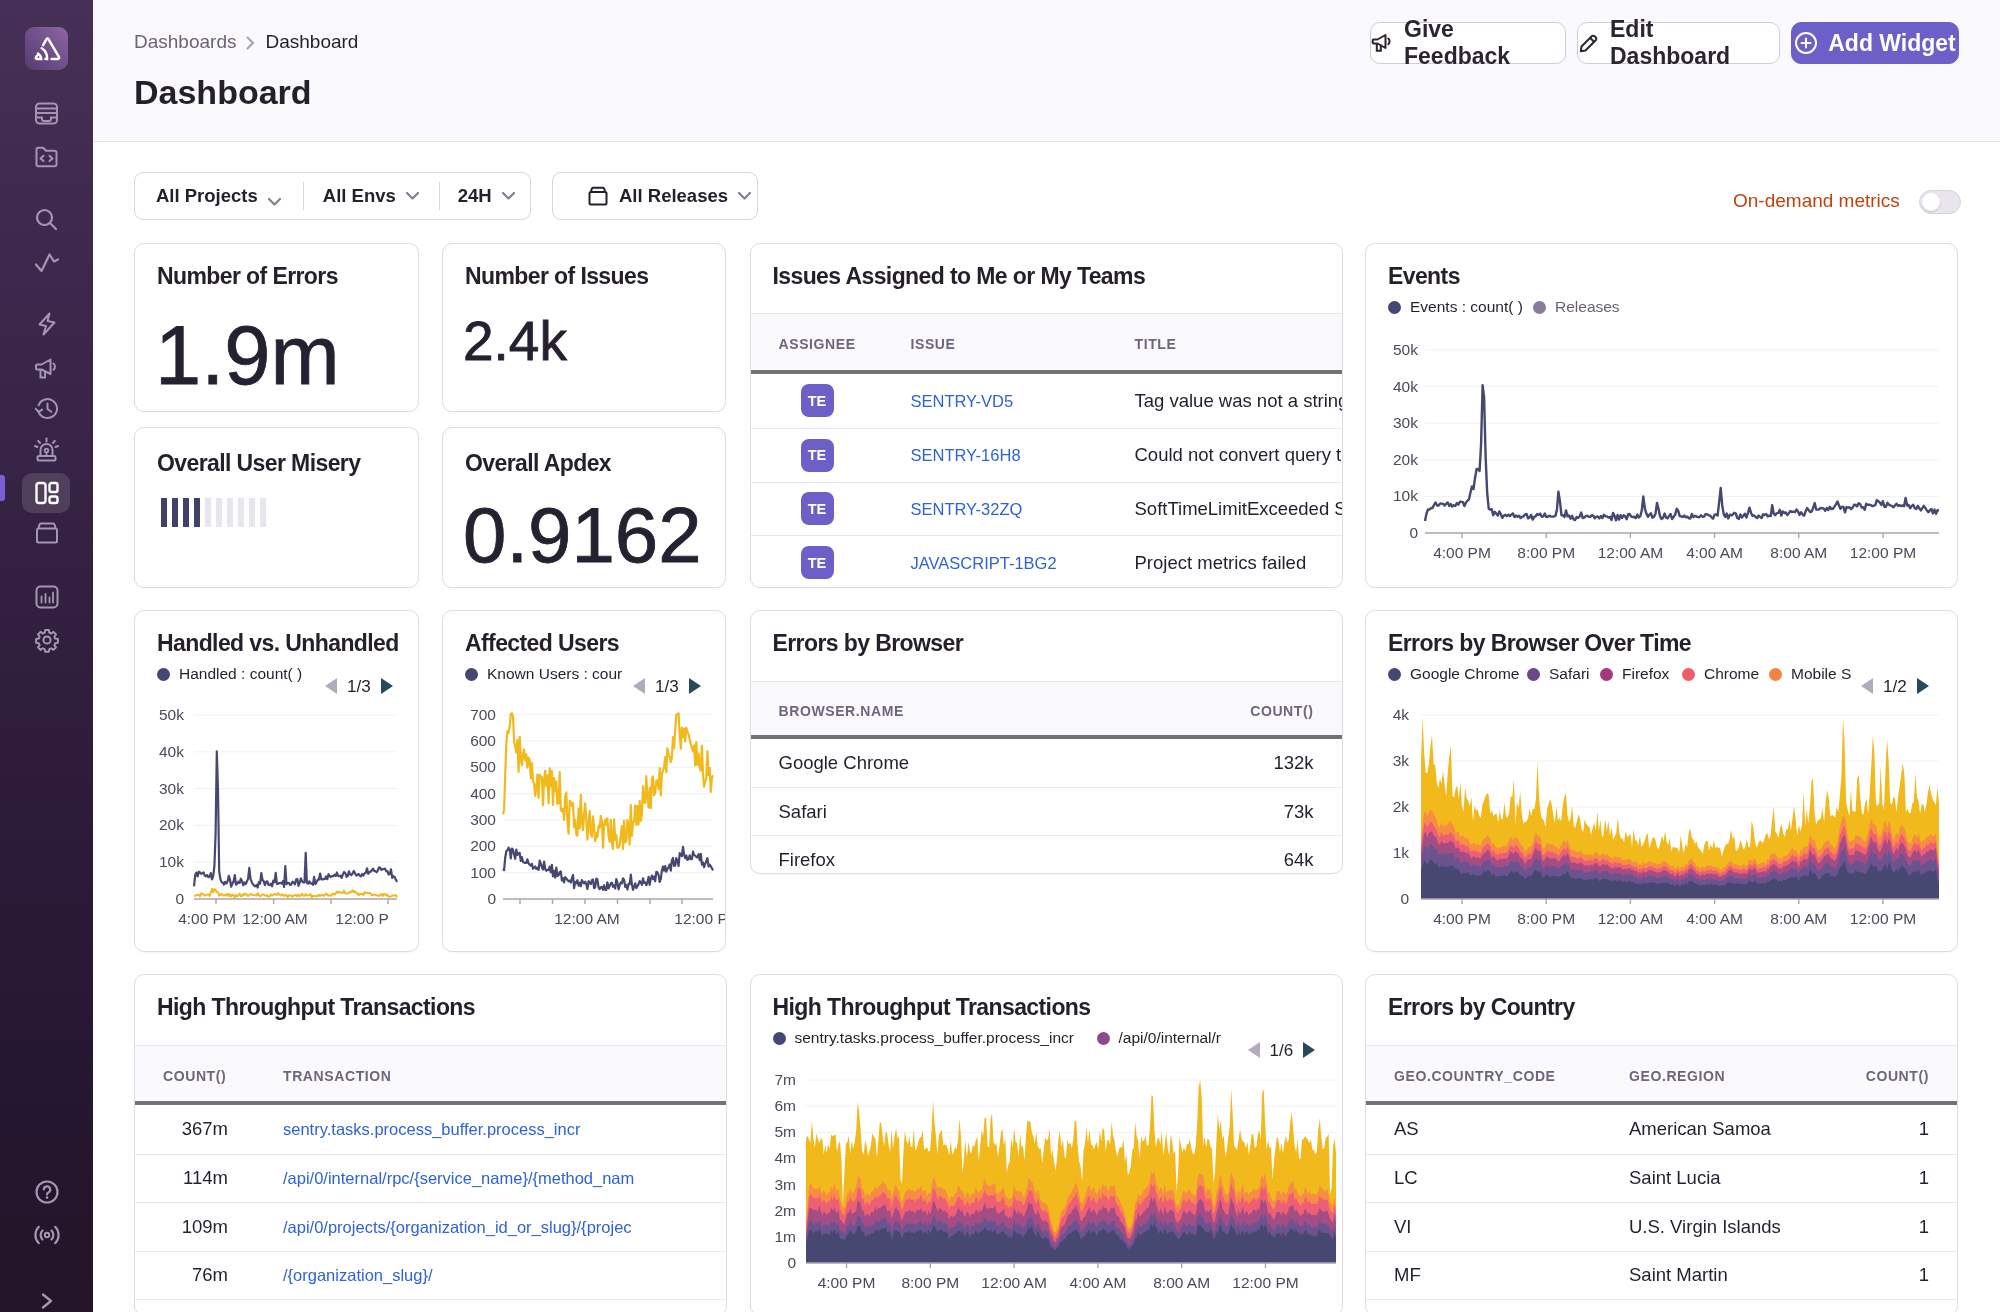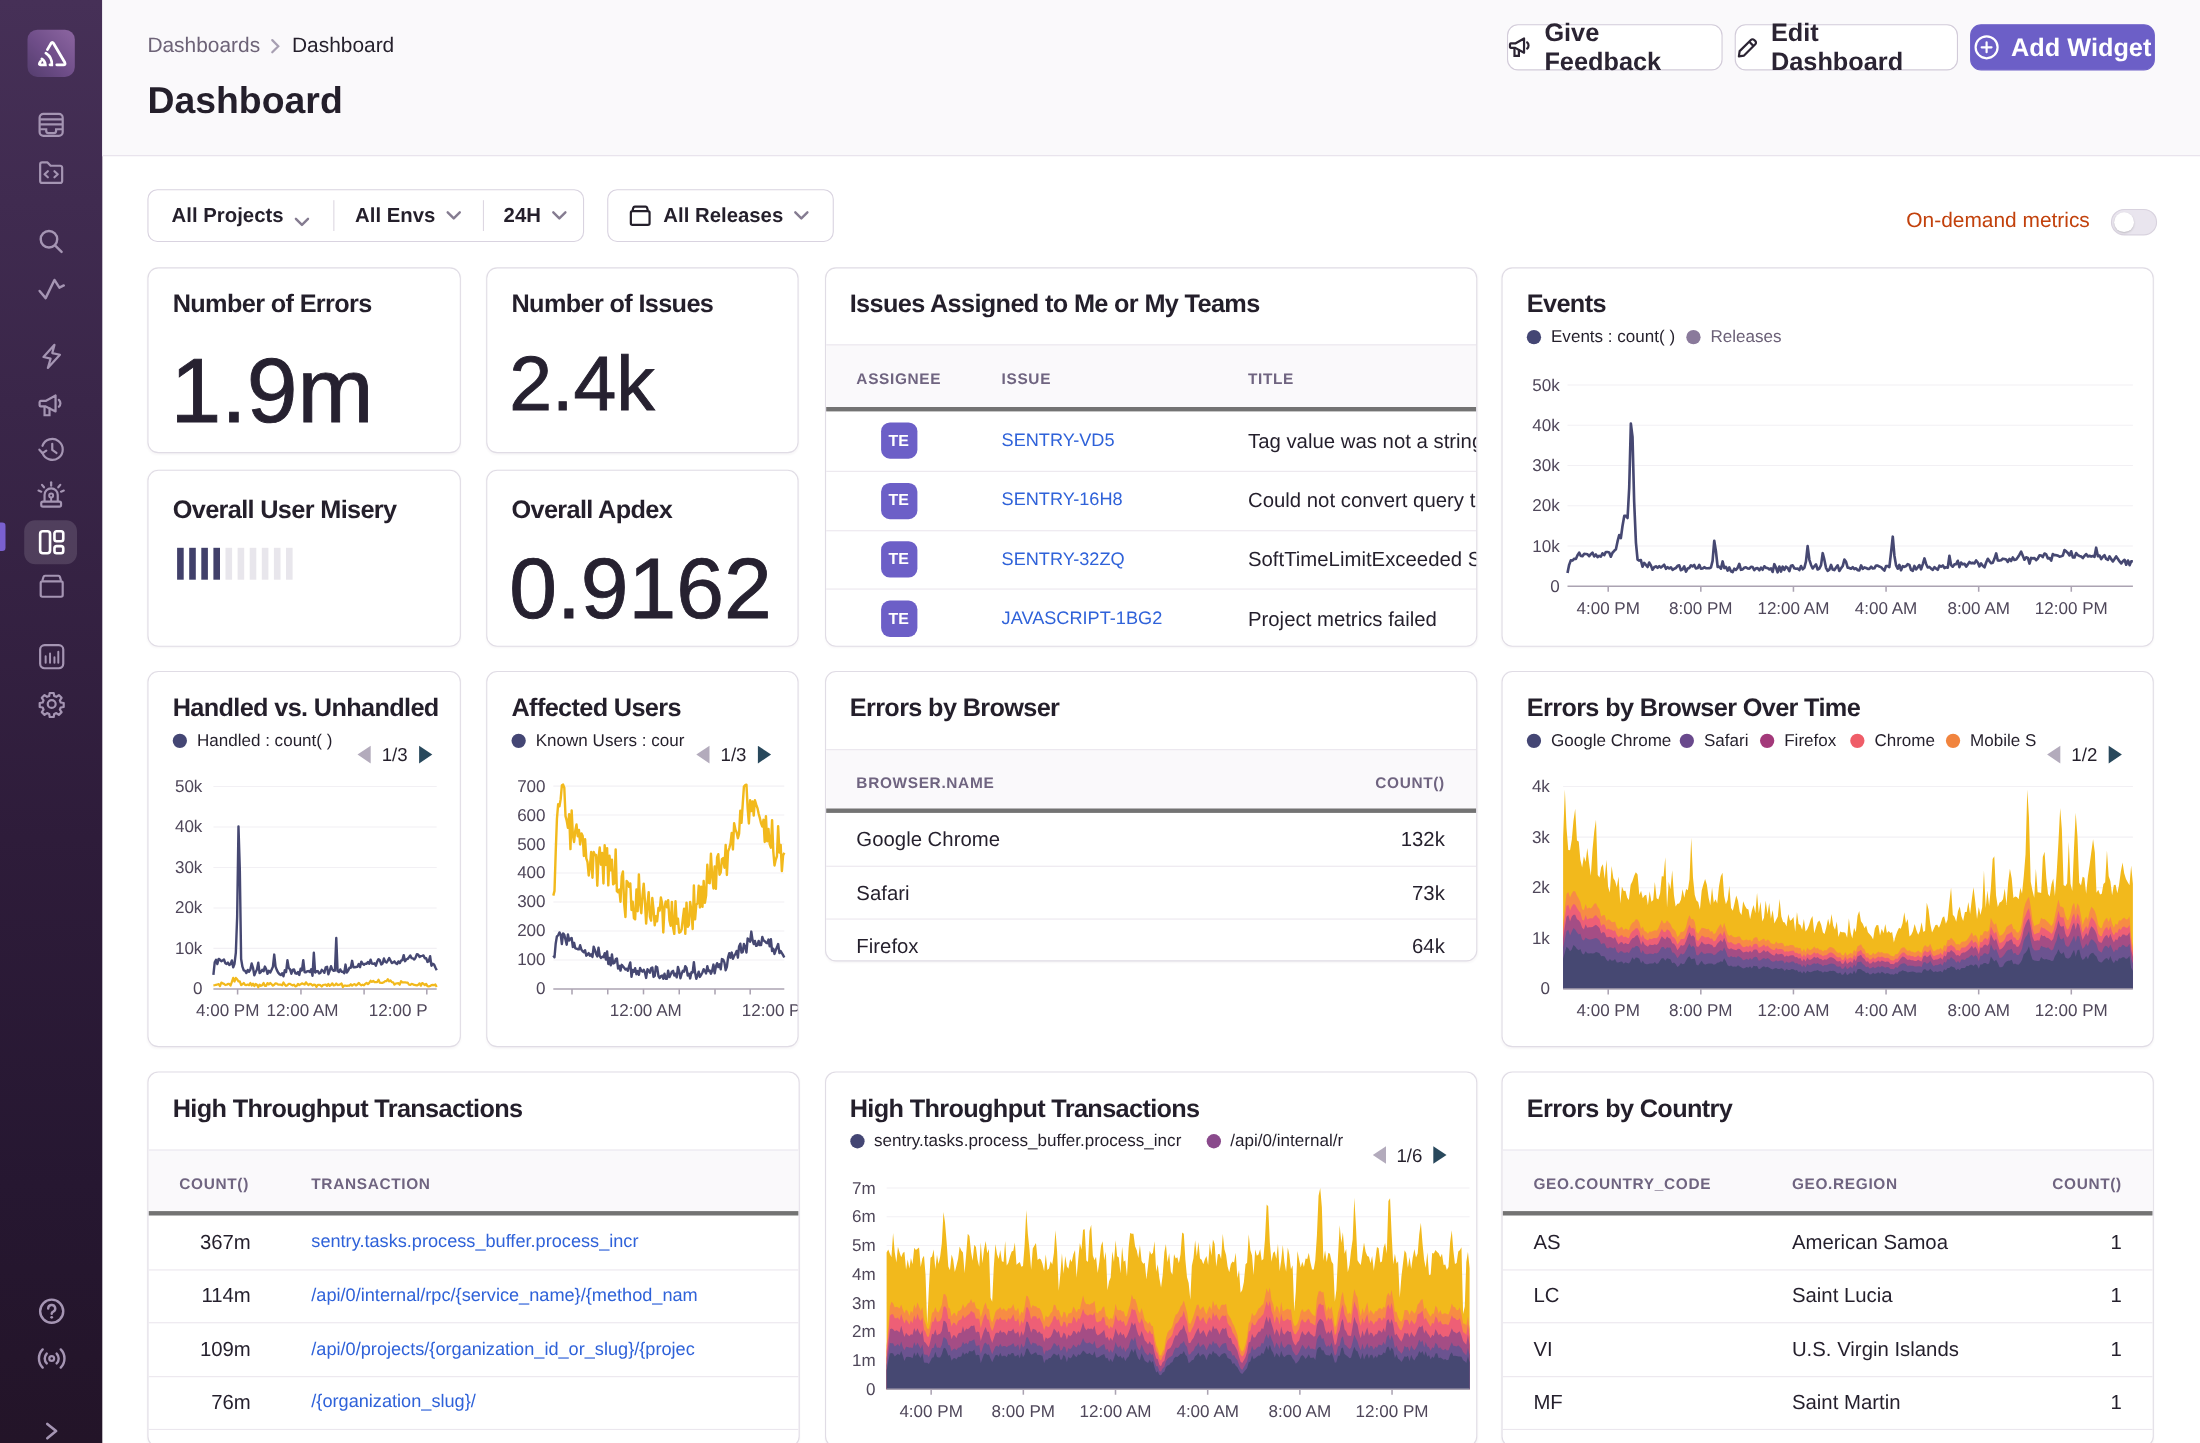--- a/index.html
+++ b/index.html
@@ -174,42 +174,42 @@
       </svg></div>
   <div style="flex:none;width:1px;height:28px;background:#ddd7e2"></div>
   <div style="flex:none;display:flex;align-items:center;padding:0 19px;font-size:18.5px;font-weight:bold;color:#241f2b">All Envs<svg width="15" height="10" viewBox="0 0 15 10" fill="none" style="margin-left:9px">
         <path d="M2 2 L7.5 7.5 L13 2" stroke="#857c91" stroke-width="2.2" stroke-linecap="round" stroke-linejoin="round"></path>
       </svg></div>
   <div style="flex:none;width:1px;height:28px;background:#ddd7e2"></div>
   <div style="flex:none;display:flex;align-items:center;padding:0 18px;font-size:18.5px;font-weight:bold;color:#241f2b">24H<svg width="15" height="10" viewBox="0 0 15 10" fill="none" style="margin-left:9px">
         <path d="M2 2 L7.5 7.5 L13 2" stroke="#857c91" stroke-width="2.2" stroke-linecap="round" stroke-linejoin="round"></path>
       </svg></div>
 </div>
-<div class="abs" style="left:552px;top:172px;width:206px;height:48px;border:1px solid #d9d3e0;border-radius:9px;background:#fff;display:flex;align-items:center;padding-left:18px">
+<div class="abs" style="left:552px;top:172px;width:206px;height:48px;border:1px solid #d9d3e0;border-radius:9px;background:#fff;display:flex;align-items:center;padding-left:34px">
   <svg width="22" height="22" viewBox="0 0 22 22" fill="none" style="margin-right:10px;flex:none">
       <rect x="2.5" y="7" width="17" height="12.5" rx="1.5" stroke="#241f2b" stroke-width="2"></rect>
 <path d="M4 6.5 L4.8 3.8 A1.4 1.4 0 0 1 6.2 2.8 H15.8 A1.4 1.4 0 0 1 17.2 3.8 L18 6.5" stroke="#241f2b" stroke-width="2"></path>
     </svg>
     <span style="font-size:18.5px;font-weight:bold;color:#241f2b">All Releases</span>
     <svg width="15" height="10" viewBox="0 0 15 10" fill="none" style="margin-left:9px">
       <path d="M2 2 L7.5 7.5 L13 2" stroke="#857c91" stroke-width="2.2" stroke-linecap="round" stroke-linejoin="round"></path>
     </svg>
 </div>
 <div class="abs" style="left:1733px;top:190px;width:174px;font-size:19px;color:#c2410c">On-demand metrics</div>
 <div class="abs" style="left:1919px;top:190px;width:42px;height:24px;border-radius:13px;background:#e9e5ee;border:1px solid #d8d2de">
   <div class="abs" style="left:2px;top:2px;width:18px;height:18px;border-radius:50%;background:#fff;box-shadow:0 1px 2px rgba(0,0,0,.18)"></div>
 </div>
 
 <div class="card" style="left:134px;top:243px;width:285px;height:169px">
     <div class="ctitle">Number of Errors</div>
     <div class="bignum" style="top:70px;font-size:83px">1.9m</div>
   </div>
 <div class="card" style="left:442px;top:243px;width:284px;height:169px">
     <div class="ctitle">Number of Issues</div>
-    <div class="bignum" style="top:70px;font-size:70px">2.4k</div>
+    <div class="bignum" style="top:70px;font-size:55px">2.4k</div>
   </div>
 <div class="card" style="left:749.5px;top:243px;width:593px;height:345px">
     <div class="ctitle">Issues Assigned to Me or My Teams</div>
     <div class="thead" style="top:69px;height:61px">
       <div class="th" style="left:28px;top:22px">ASSIGNEE</div>
       <div class="th" style="left:160px;top:22px">ISSUE</div>
       <div class="th" style="left:384px;top:22px">TITLE</div>
     </div>
     <div class="trow first" style="top:130.0px;height:53.75px">
       <div style="position:absolute;left:50px;top:50%;margin-top:-16.5px;width:33px;height:33px;border-radius:8px;background:#6c5fc7;color:#fff;font-size:14.5px;font-weight:bold;display:flex;align-items:center;justify-content:center">TE</div>

